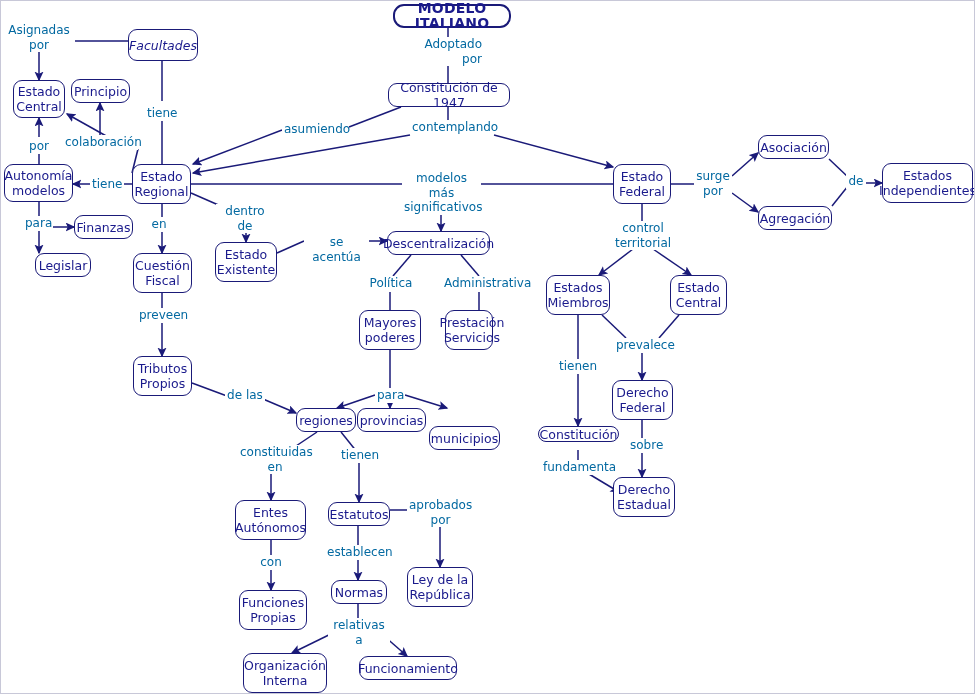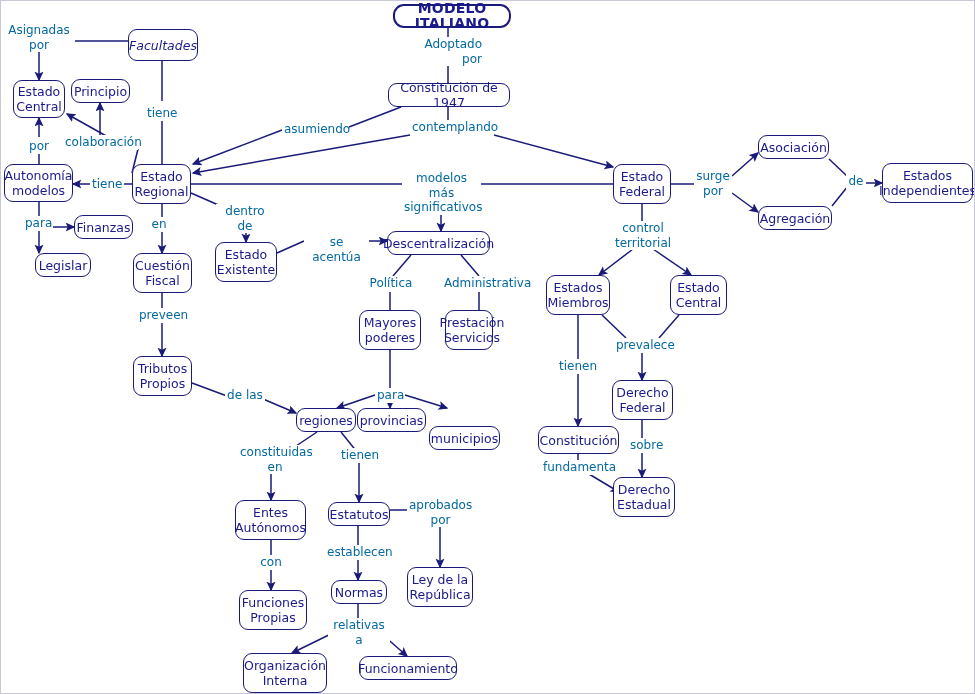--- a/index.html
+++ b/index.html
@@ -193,21 +193,21 @@
       <div class="node" style="left: 757px; top: 134px; width: 71px; height: 24px;">Asociación</div>
       <div class="node" style="left: 757px; top: 205px; width: 74px; height: 24px;">Agregación</div>
       <div class="node" style="left: 881px; top: 162px; width: 91px; height: 40px;">Estados
 Independientes</div>
       <div class="node" style="left: 545px; top: 274px; width: 64px; height: 40px;">Estados
 Miembros</div>
       <div class="node" style="left: 669px; top: 274px; width: 57px; height: 40px;">Estado
 Central</div>
       <div class="node" style="left: 611px; top: 379px; width: 61px; height: 40px;">Derecho
 Federal</div>
-      <div class="node" style="left: 537px; top: 425px; width: 81px; height: 28px;">Constitución</div>
+      <div class="node" style="left: 537px; top: 425px; width: 81px; height: 16px;">Constitución</div>
       <div class="node" style="left: 612px; top: 476px; width: 62px; height: 40px;">Derecho
 Estadual</div>
     </div>
   <div id="labels-layer">
       <div class="linklabel" style="left: 413px; top: 36px; width: 70px; text-align: right;">Adoptado
 por</div>
       <div class="linklabel" style="left: 2px; top: 22px; width: 72px;">Asignadas
 por</div>
       <div class="linklabel" style="left: 144px; top: 105px; width: 34px;">tiene</div>
       <div class="linklabel" style="left: 62px; top: 134px; width: 75px;">colaboración</div>

